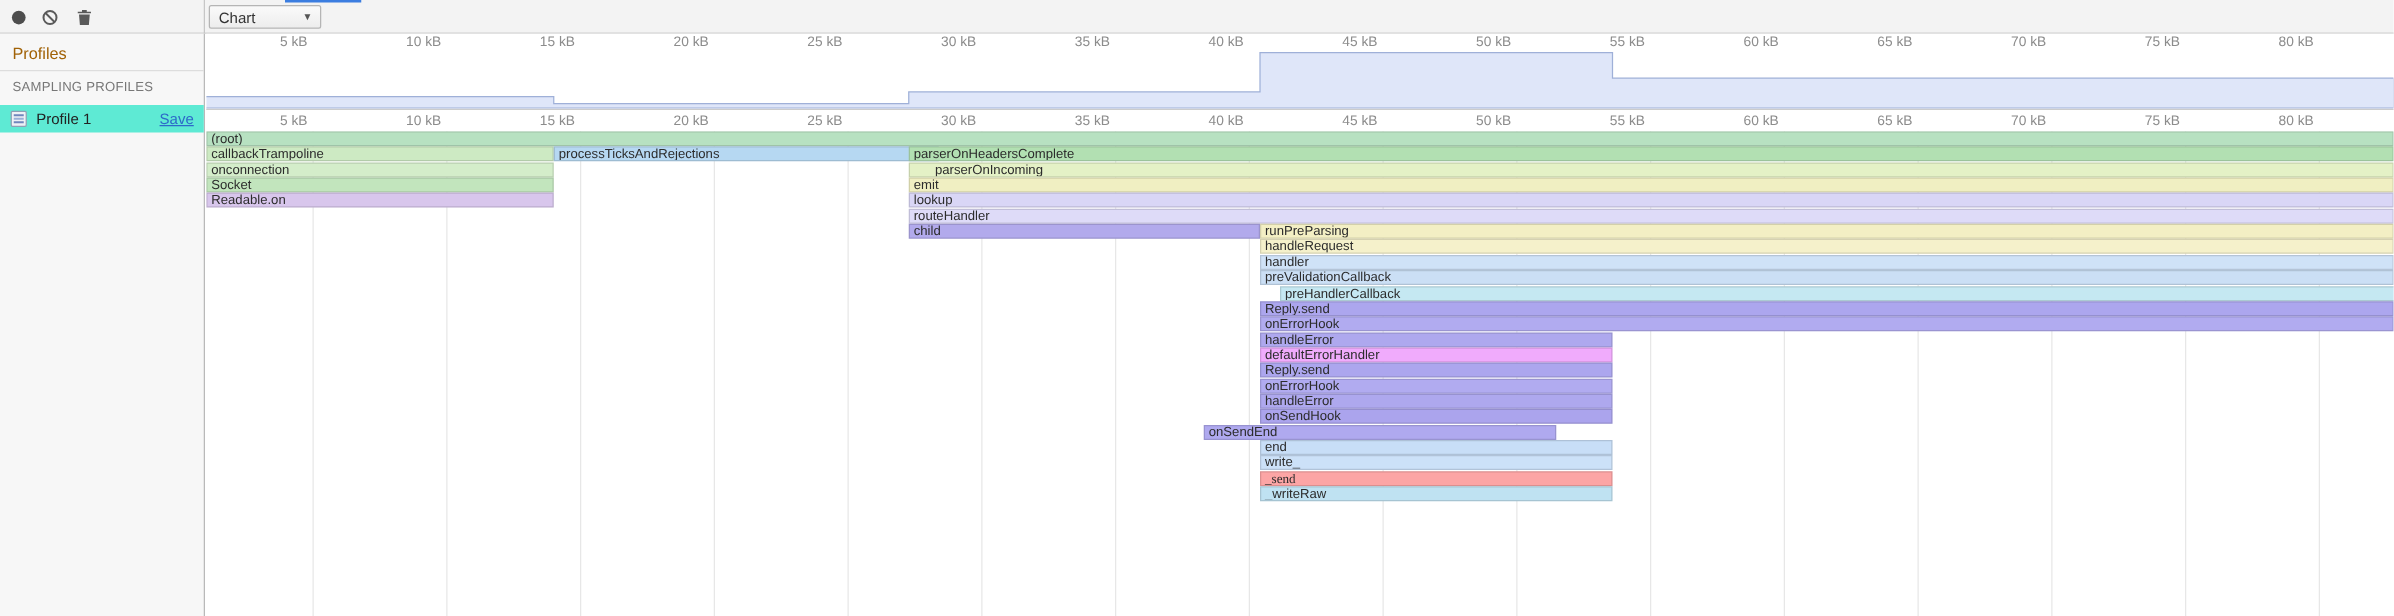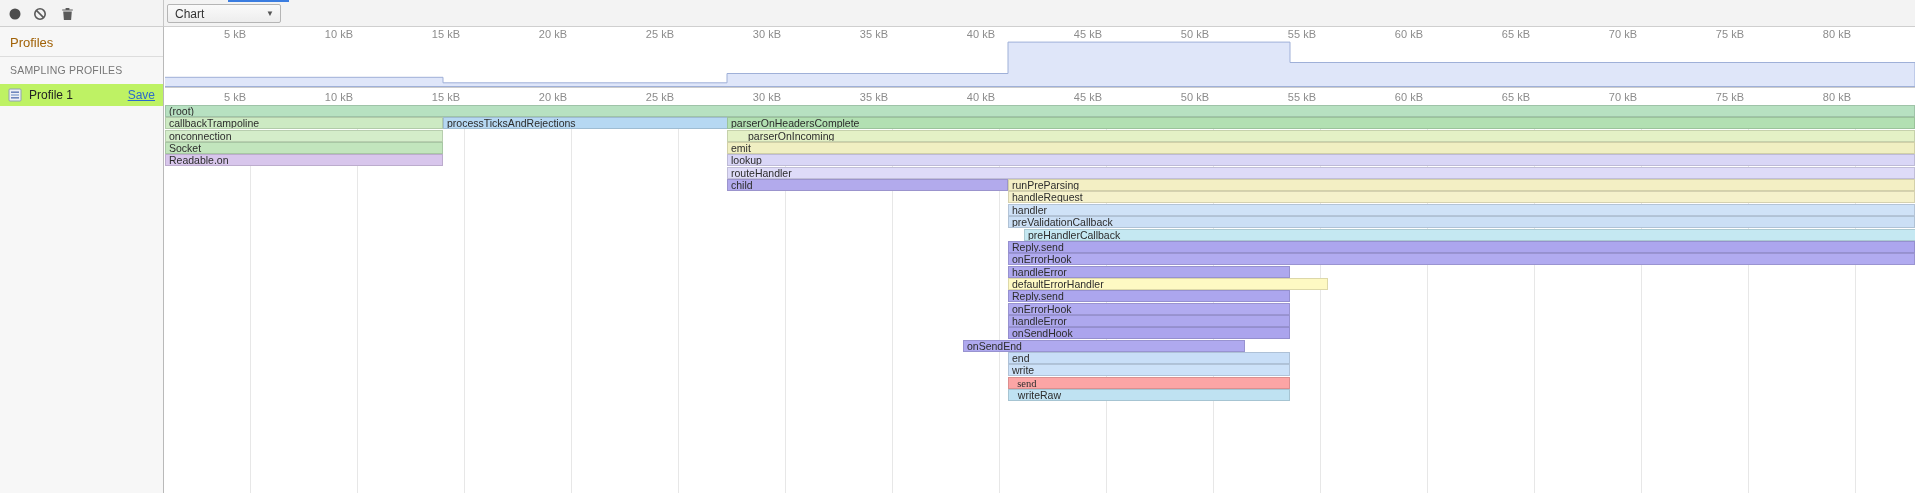--- a/index.html
+++ b/index.html
@@ -8,21 +8,21 @@
   .app { position:relative; width:1915px; height:493px; }
 
   
   .toolbar { position:absolute; top:0; left:0; width:1915px; height:27px;
              background:#f3f3f3; border-bottom:1px solid #cfcfcf; }
   .tab-underline { position:absolute; top:0; left:228px; width:61px; height:2px; }
   .tb-btn { position:absolute; top:5px; width:18px; height:18px; border:none; background:none;
             display:flex; align-items:center; justify-content:center; cursor:pointer; }
   .tb-record { left:6px; } .tb-clear { left:31px; } .tb-trash { left:58px; }
   .tb-sep { position:absolute; left:163px; top:0; width:1px; height:27px; background:#c6c6c6; }
-  .select { position:absolute; left:167px; top:4px; width:114px; height:19px;
+  .select { position:absolute; left:167px; top:4px; width:90px; height:19px;
             background:linear-gradient(#fafafa,#ededed); border:1px solid #b5b5b5; border-radius:2px;
             font-size:12px; color:#333; display:flex; align-items:center; padding:0 7px; cursor:pointer; }
   .select .arrow { position:absolute; right:6px; font-size:8px; color:#555; }
 
   
   .sidebar { position:absolute; top:27px; left:0; width:164px; height:466px;
              background:#f7f7f7; border-right:1px solid #b9b9b9; }
   .sb-header { font-size:13px; color:#a16207; padding:8px 10px 6px; }
   .sb-divider { height:1px; background:#ddd; }
   .sb-section { font-size:10.5px; color:#777; padding:7px 10px 5px; letter-spacing:.2px; }
@@ -77,21 +77,21 @@
     <div class="select">
       <span>Chart</span>
       <span class="arrow">▼</span>
     </div>
   </div>
 
   <div class="sidebar">
     <div class="sb-header">Profiles</div>
     <div class="sb-divider"></div>
     <div class="sb-section">SAMPLING PROFILES</div>
-    <div class="profile-row" style="background: #bef264;">
+    <div class="profile-row" style="background: #5eead4;">
       <svg class="p-icon" width="14" height="14" viewBox="0 0 14 14">
         <rect x="1" y="1" width="12" height="12" rx="1" fill="#eef1f6" stroke="#8fa0b5"></rect>
         <rect x="3" y="3.4" width="8" height="1.6" fill="#6f87bd"></rect>
         <rect x="3" y="6.2" width="8" height="1.6" fill="#9ab1d8"></rect>
         <rect x="3" y="9.0" width="8" height="1.6" fill="#6f87bd"></rect>
       </svg>
       <span class="name">Profile 1</span>
       <span class="save" style="color: rgb(45, 106, 201);">Save</span>
     </div>
   </div>
@@ -206,21 +206,21 @@
         </div>
         <div class="frame-bar" style="left: 843px; width: 907px; top: 136px; background: rgb(172, 166, 238);">
           <span>Reply.send</span>
         </div>
         <div class="frame-bar" style="left: 843px; width: 907px; top: 148px; background: rgb(177, 171, 240);">
           <span>onErrorHook</span>
         </div>
         <div class="frame-bar" style="left: 843px; width: 282px; top: 161px; background: rgb(174, 168, 238);">
           <span>handleError</span>
         </div>
-        <div class="frame-bar" style="left: 843px; width: 320px; top: 173px; background: #fef9c3;">
+        <div class="frame-bar" style="left: 843px; width: 282px; top: 173px; background: #f0abfc;">
           <span>defaultErrorHandler</span>
         </div>
         <div class="frame-bar" style="left: 843px; width: 282px; top: 185px; background: rgb(172, 166, 238);">
           <span>Reply.send</span>
         </div>
         <div class="frame-bar" style="left: 843px; width: 282px; top: 198px; background: rgb(177, 171, 240);">
           <span>onErrorHook</span>
         </div>
         <div class="frame-bar" style="left: 843px; width: 282px; top: 210px; background: rgb(174, 168, 238);">
           <span>handleError</span>

